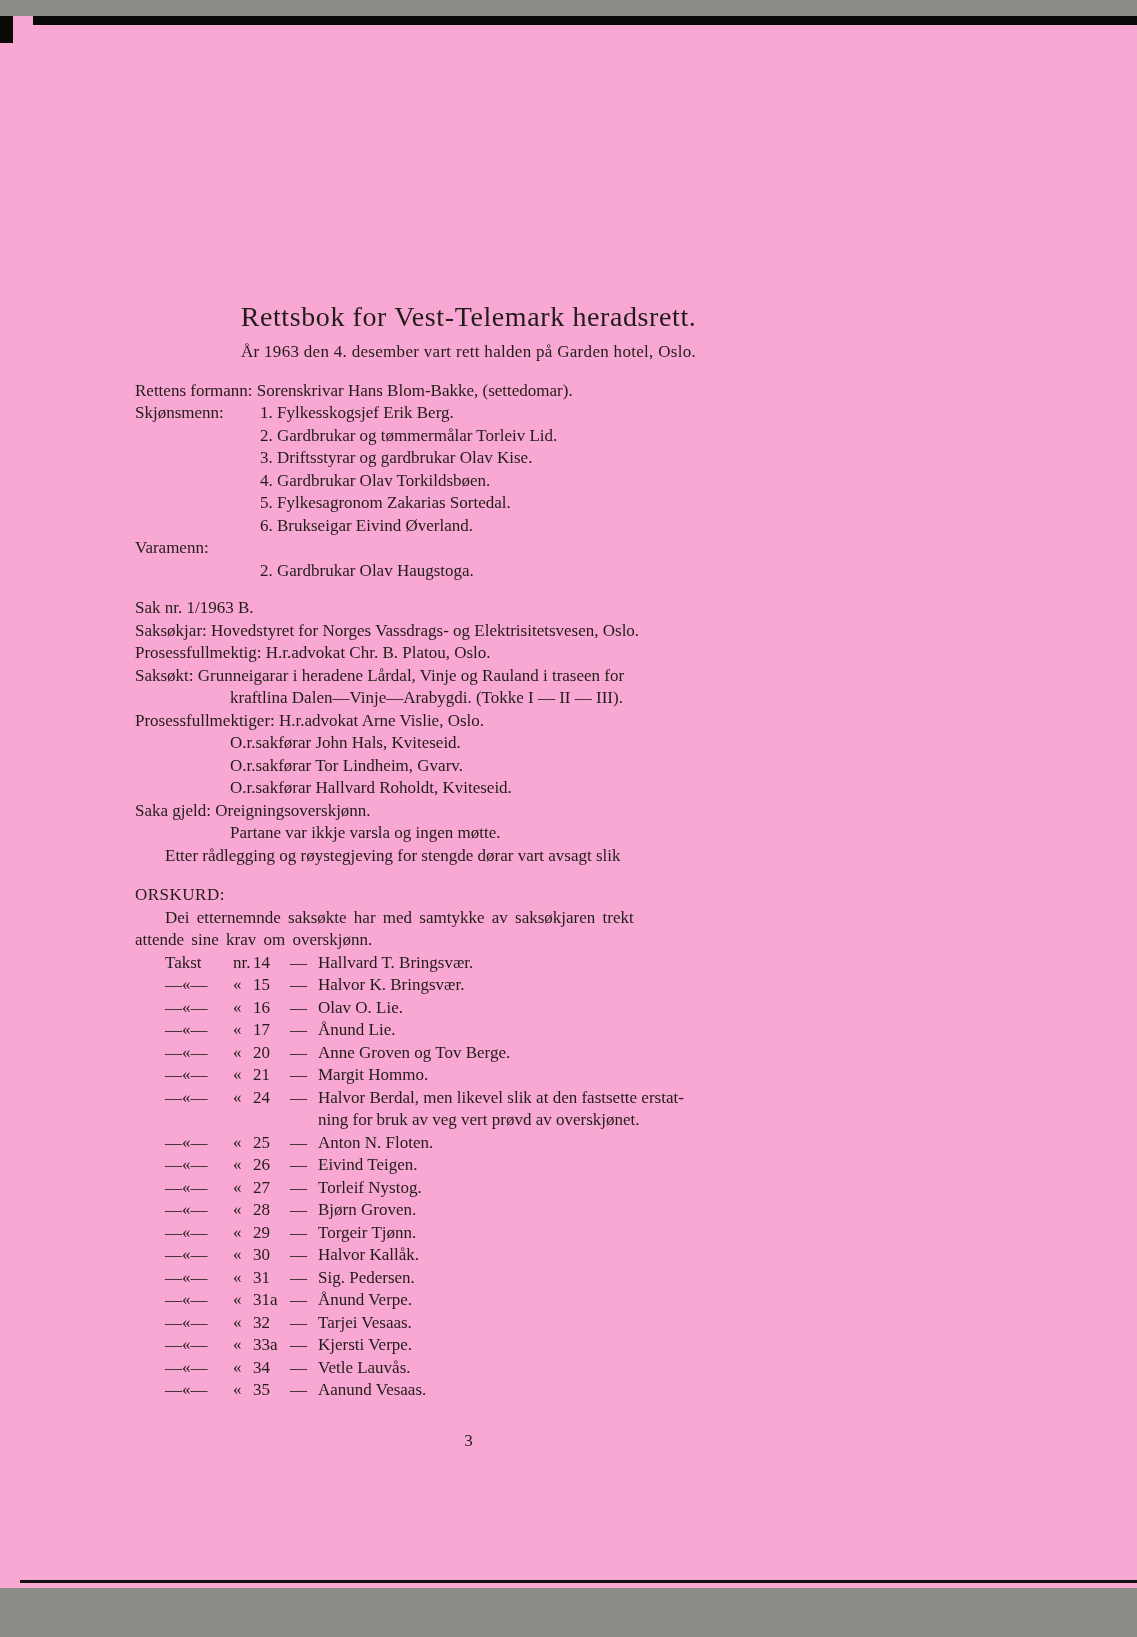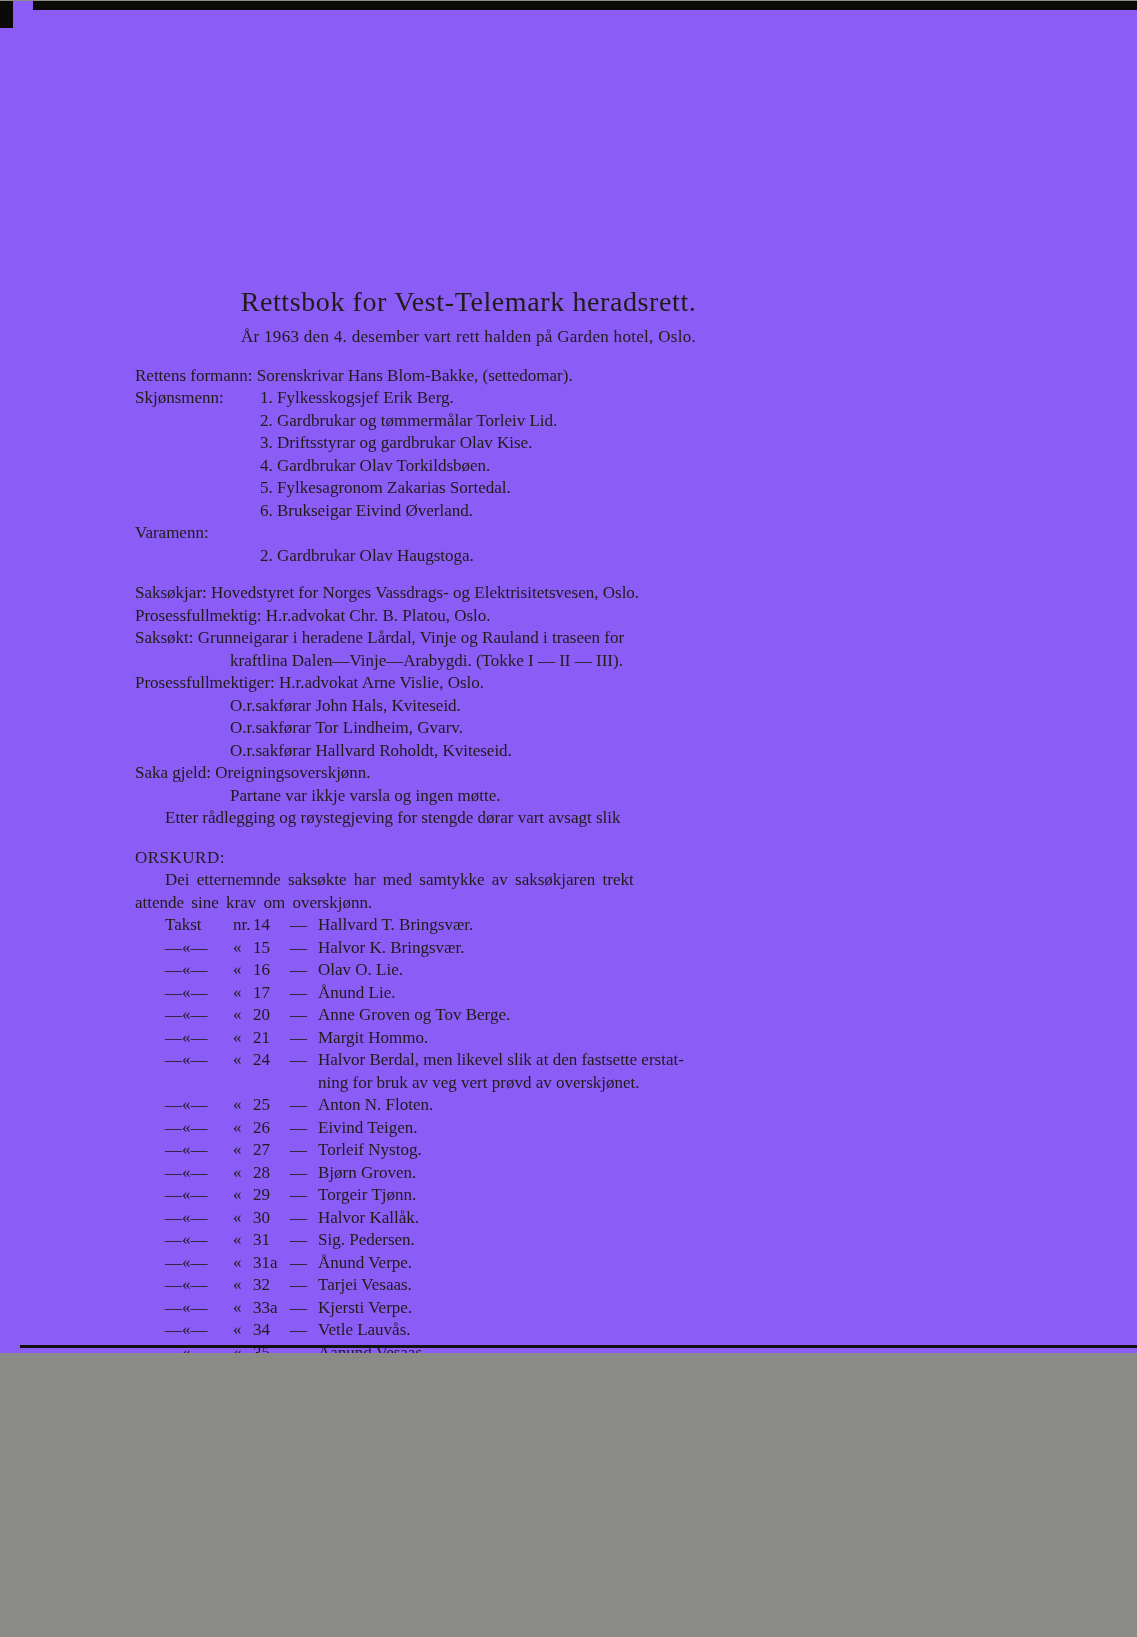--- a/index.html
+++ b/index.html
@@ -2,23 +2,23 @@
 <html><head>
 <meta charset="utf-8">
 <style>
   * { margin: 0; padding: 0; box-sizing: border-box; }
   html, body { background: #8a8a86; }
   body { font-family: "Liberation Serif", serif; }
 
   .page {
     position: relative;
     width: 1137px;
-    height: 1352px;
-    margin: 1px auto;
-    background: #8b5cf6;
+    height: 1572px;
+    margin: 16px auto;
+    background: #f9a8d4;
     color: #201d18;
     overflow: hidden;
   }
 
   
   .scan-top-bar {
     position: absolute; top: 0; left: 33px; right: 0; height: 9px;
     background: #0b0a09;
   }
   .scan-top-corner {
@@ -137,20 +137,21 @@
         </div>
 
         <div class="roster-row">
           <span class="roster-label"></span>
           <span class="roster-text">2. Gardbrukar Olav Haugstoga.</span>
         </div>
       </div>
 
     <div class="case-block">
 
+        <div class="case-line" data-indent="none">Sak nr. 1/1963 B.</div>
 
         <div class="case-line" data-indent="none">Saksøkjar: Hovedstyret for Norges Vassdrags- og Elektrisitetsvesen, Oslo.</div>
 
         <div class="case-line" data-indent="none">Prosessfullmektig: H.r.advokat Chr. B. Platou, Oslo.</div>
 
         <div class="case-line" data-indent="none">Saksøkt: Grunneigarar i heradene Lårdal, Vinje og Rauland i traseen for</div>
 
         <div class="case-line" data-indent="cont">kraftlina Dalen—Vinje—Arabygdi. (Tokke I — II — III).</div>
 
         <div class="case-line" data-indent="none">Prosessfullmektiger: H.r.advokat Arne Vislie, Oslo.</div>

